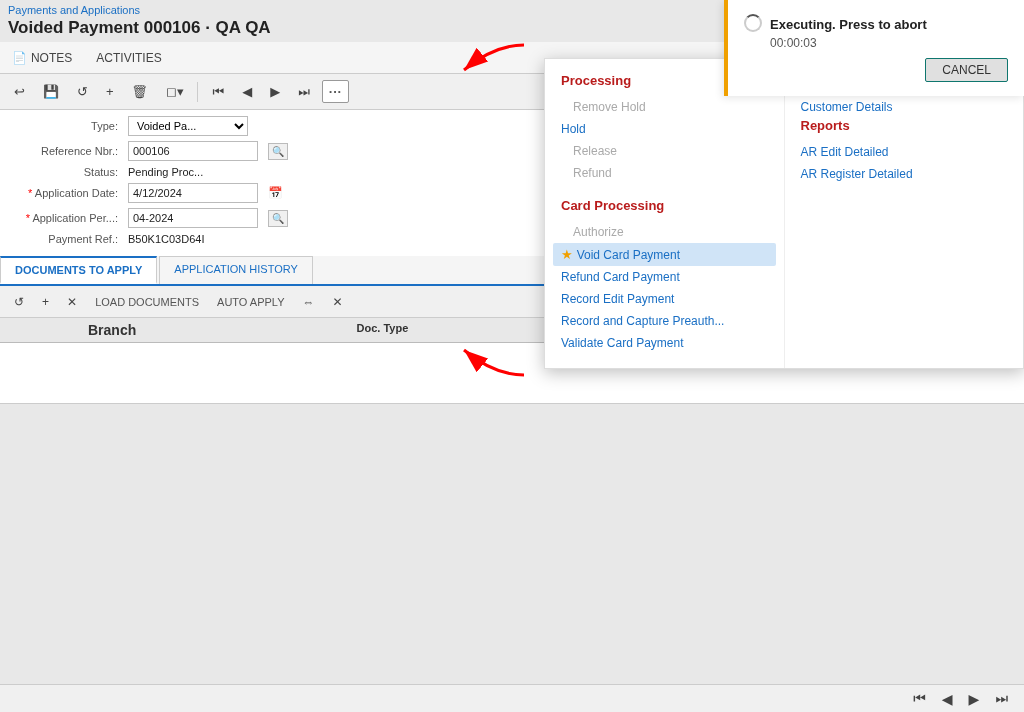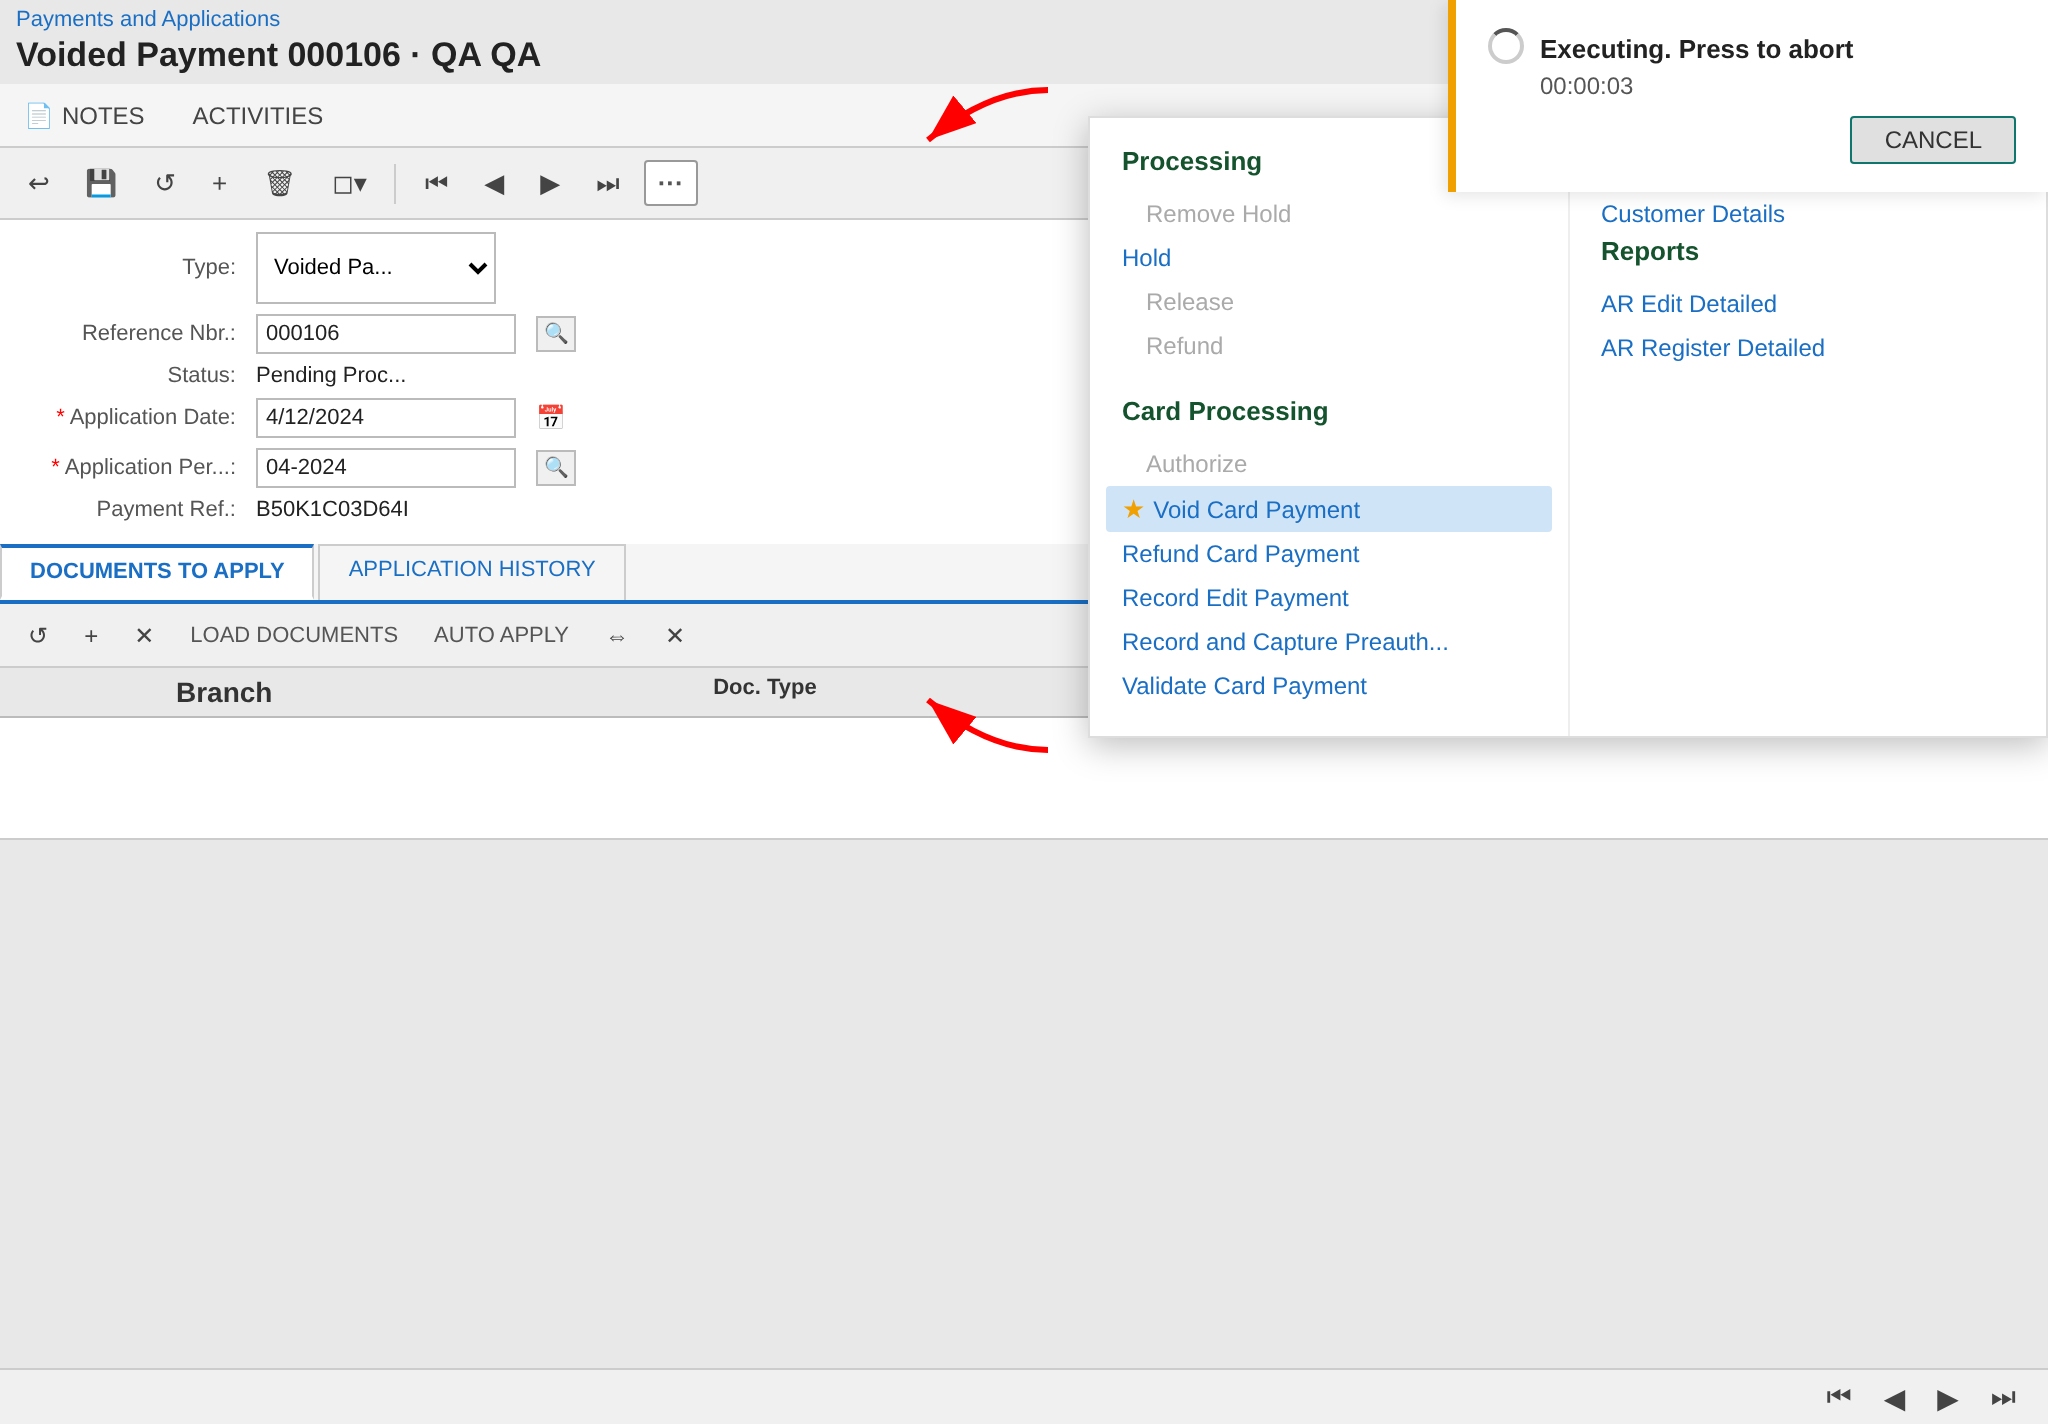--- a/index.html
+++ b/index.html
@@ -17,21 +17,21 @@
     .toolbar { display: flex; align-items: center; gap: 6px; padding: 4px 8px; background: #f0f0f0; border-bottom: 1px solid #ccc; height: 36px; }
     .toolbar-btn { background: none; border: 1px solid transparent; padding: 3px 5px; cursor: pointer; border-radius: 2px; font-size: 13px; color: #444; }
     .toolbar-sep { width: 1px; height: 20px; background: #ccc; margin: 0 2px; }
     .toolbar-more { background: #fff; border: 1px solid #999; border-radius: 2px; padding: 3px 6px; cursor: pointer; font-size: 13px; font-weight: bold; color: #555; position: relative; }
     .form-row { display: flex; align-items: center; margin-bottom: 5px; gap: 10px; }
     .form-label { color: #555; min-width: 110px; text-align: right; font-size: 11px; }
     .form-label.required::before { content: '* '; color: red; }
     .form-value { color: #222; font-size: 11px; }
     .form-input { border: 1px solid #bbb; padding: 2px 4px; font-size: 11px; color: #222; background: #fff; height: 20px; }
     .form-input-wide { width: 130px; }
-    .form-select { border: 1px solid #bbb; padding: 2px 4px; font-size: 11px; height: 36px; width: 120px; background: #fff; }
+    .form-select { border: 1px solid #bbb; padding: 2px 4px; font-size: 11px; height: 20px; width: 120px; background: #fff; }
     .search-icon-inline { font-size: 10px; color: #555; cursor: pointer; border: 1px solid #bbb; padding: 2px 3px; background: #f0f0f0; }
 
     .form-cols { display: flex; gap: 20px; padding: 6px 8px; background: #fff; }
     .form-col { flex: 1; }
 
     
     .sub-tabs { display: flex; gap: 0; border-bottom: 2px solid #1a6fc4; margin: 0; background: #f5f5f5; }
     .sub-tab { padding: 6px 14px; font-size: 11px; cursor: pointer; color: #1a6fc4; border: 1px solid #ccc; border-bottom: none; margin-right: 2px; background: #f5f5f5; }
     .sub-tab.active { background: #fff; border-bottom: 2px solid #fff; color: #1a6fc4; font-weight: bold; border-top: 2px solid #1a6fc4; }
 
@@ -46,21 +46,21 @@
     .grid-col-clip { width: 20px; }
     .grid-col-doc { width: 20px; }
     .grid-col-small { width: 20px; }
     .grid-col-branch { flex: 1; min-width: 80px; font-size: 14px; color: #333; font-weight: bold; padding: 0 4px; }
     .grid-col-type { flex: 1; min-width: 80px; font-size: 11px; color: #333; font-weight: bold; padding: 0 4px; }
     .grid-col-ref { flex: 1.5; min-width: 100px; font-size: 11px; color: #333; font-weight: bold; padding: 0 4px; }
     .grid-col-ref.required::before { content: '* '; color: red; }
     .dropdown-menu { position: absolute; top: 58px; right: 0; width: 480px; background: #fff; box-shadow: 0 4px 16px rgba(0,0,0,0.25); z-index: 20; border: 1px solid #ddd; display: flex; gap: 0; }
     .dropdown-col { flex: 1; padding: 14px 16px; }
     .dropdown-col + .dropdown-col { border-left: 1px solid #eee; }
-    .dropdown-section-title { font-size: 13px; font-weight: bold; color: #14532d; margin-bottom: 8px; }
+    .dropdown-section-title { font-size: 13px; font-weight: bold; color: #b91c1c; margin-bottom: 8px; }
     .dropdown-item { display: block; padding: 4px 0; font-size: 12px; color: #1a6fc4; cursor: pointer; }
     .dropdown-item.disabled { color: #aaa; cursor: default; pointer-events: none; margin-left: 12px; }
     .dropdown-item.highlighted { background: #d0e4f7; padding: 4px 8px; margin-left: -8px; margin-right: -8px; border-radius: 2px; }
     .dropdown-item.star { display: flex; align-items: center; gap: 4px; }
     .star-icon { color: #f0a000; font-size: 13px; }
 
     
     .executing-panel { position: absolute; top: 0; right: 0; width: 300px; background: #fff; border-left: 4px solid #f0a000; padding: 14px 16px; z-index: 30; box-shadow: -2px 2px 8px rgba(0,0,0,0.1); }
     .executing-row { display: flex; align-items: flex-end; gap: 8px; }
     .executing-spinner { width: 18px; height: 18px; border: 2px solid #ccc; border-top: 2px solid #555; border-radius: 50%; animation: spin 1s linear infinite; }

